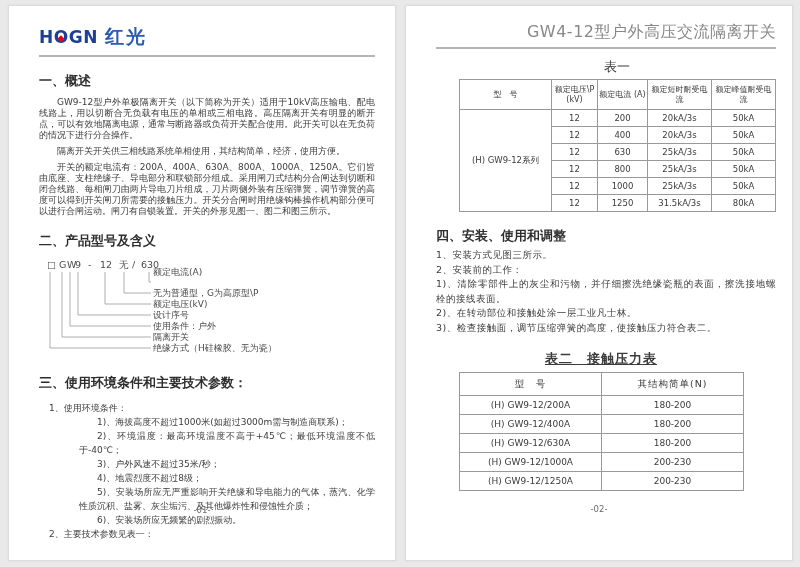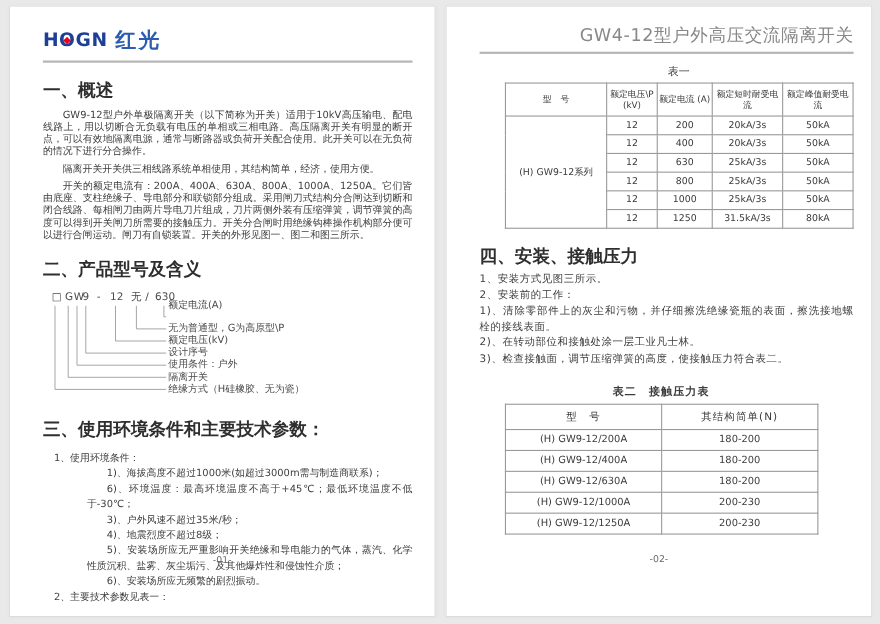--- a/index.html
+++ b/index.html
@@ -23,21 +23,21 @@
   .logo-row { display:flex; align-items:center; gap:7px; }
   .logo-latin { font-size:17px; font-weight:bold; color:#1d3f96; letter-spacing:0.5px; position:relative; }
   .logo-o { position:relative; display:inline-block; }
   .logo-o .diamond {
     position:absolute; left:50%; top:54%; transform:translate(-50%,-50%);
     color:#e8001c; font-size:9px; font-weight:normal; line-height:1;
   }
   .logo-cn { font-size:19px; font-weight:bold; color:#2b5cb0; letter-spacing:2px; }
   .head-rule { border-bottom:2px solid #b5b5b5; margin-top:5px; }
 
-  .sec-title { font-size:16px; font-weight:bold; color:#2e2e2e; margin-top:15px; }
+  .sec-title { font-size:13px; font-weight:bold; color:#2e2e2e; margin-top:15px; }
   .para { font-size:9px; line-height:11px; text-indent:2em; margin-top:5px; text-align:justify; }
   .para.first { margin-top:7px; }
 
   
   .diagram { position:relative; height:100px; margin-top:9px; font-size:9.5px; color:#4a4a4a; }
   .code-ch { position:absolute; top:0; line-height:12px; }
   .dg-label { position:absolute; left:114px; height:11px; line-height:11px; font-size:9px; color:#4a4a4a; white-space:nowrap; }
   .dg-svg { position:absolute; left:0; top:0; }
 
   .env-list { margin-top:9px; font-size:9px; line-height:14px; }
@@ -45,23 +45,23 @@
   .env-lv2 { text-indent:18px; text-align:justify;margin-left:40px; }
 
   .footer { position:absolute; left:0; right:0; text-align:center; font-size:8.5px; color:#6a6a6a; }
   #page-left  .footer { top:499px; }
   #page-right .footer { top:498px; }
 
   
   .rp-header { font-size:16px; color:#888888; text-align:right; letter-spacing:0.5px; }
   .rp-rule { border-bottom:2px solid #b5b5b5; margin-top:4px; }
 
-  .tbl-caption { font-size:10px; color:#3c3c3c; text-align:center; }
+  .tbl-caption { font-size:13px; color:#3c3c3c; text-align:center; }
   .cap1 { width:316px; margin:9px 0 3px 23px; }
-  .cap2 { width:284px; margin:15px 0 4px 23px; font-weight:bold; letter-spacing:1px; }
+  .cap2 { width:284px; margin:15px 0 4px 23px; font-weight:bold; letter-spacing:1px;text-decoration:underline; }
 
   table { border-collapse:collapse; table-layout:fixed; color:#3a3a3a; }
   th,td { border:1px solid #999999; font-weight:normal; text-align:center; vertical-align:middle; padding:1px; }
 
   .t1 { width:316px; margin-left:23px; font-size:8.5px; }
   .t1 th { font-size:8px; height:30px; line-height:10px; white-space:pre-line; }
   .t1 td { height:17px; }
 
   .t2 { width:284px; margin-left:23px; font-size:9px; }
   .t2 th { height:23px; font-size:9.5px; letter-spacing:1px; }
@@ -117,21 +117,21 @@
     <div class="dg-label" style="top:51px">设计序号</div>
     <div class="dg-label" style="top:62px">使用条件：户外</div>
     <div class="dg-label" style="top:73px">隔离开关</div>
     <div class="dg-label" style="top:84px">绝缘方式（H硅橡胶、无为瓷）</div>
   </div>
 
   <div class="sec-title">三、使用环境条件和主要技术参数：</div>
   <div class="env-list">
     <div class="env-lv1">1、使用环境条件：</div>
     <div class="env-lv2">1)、海拔高度不超过1000米(如超过3000m需与制造商联系)；</div>
-    <div class="env-lv2">6)、环境温度：最高环境温度不高于+45℃；最低环境温度不低于-30℃；</div>
+    <div class="env-lv2">2)、环境温度：最高环境温度不高于+45℃；最低环境温度不低于-40℃；</div>
     <div class="env-lv2">3)、户外风速不超过35米/秒；</div>
     <div class="env-lv2">4)、地震烈度不超过8级；</div>
     <div class="env-lv2">5)、安装场所应无严重影响开关绝缘和导电能力的气体，蒸汽、化学性质沉积、盐雾、灰尘垢污、及其他爆炸性和侵蚀性介质；</div>
     <div class="env-lv2">6)、安装场所应无频繁的剧烈振动。</div>
     <div class="env-lv1">2、主要技术参数见表一：</div>
   </div>
 
   <div class="footer">-01-</div>
 </div>
 
@@ -192,21 +192,21 @@
     </tr>
     <tr>
       <td>12</td>
       <td>1250</td>
       <td>31.5kA/3s</td>
       <td>80kA</td>
     </tr>
   </tbody>
     </table>
 
-  <div class="sec-title">四、安装、接触压力</div>
+  <div class="sec-title">四、安装、使用和调整</div>
   <div class="s4-lines">
     <div class="ln">1、安装方式见图三所示。</div>
     <div class="ln">2、安装前的工作：</div>
     <div class="ln">1)、清除零部件上的灰尘和污物，并仔细擦洗绝缘瓷瓶的表面，擦洗接地螺栓的接线表面。</div>
     <div class="ln">2)、在转动部位和接触处涂一层工业凡士林。</div>
     <div class="ln">3)、检查接触面，调节压缩弹簧的高度，使接触压力符合表二。</div>
   </div>
 
   <div class="tbl-caption cap2">表二　接触压力表</div>
 

